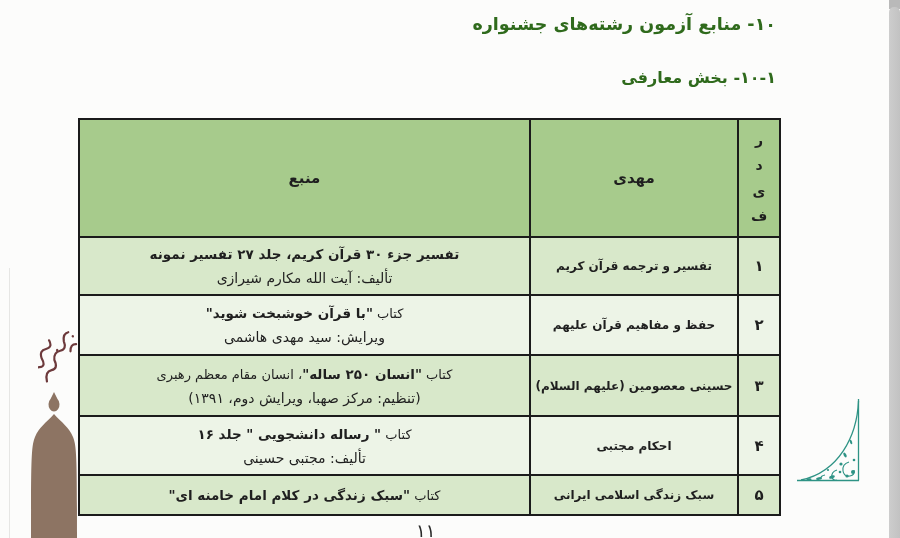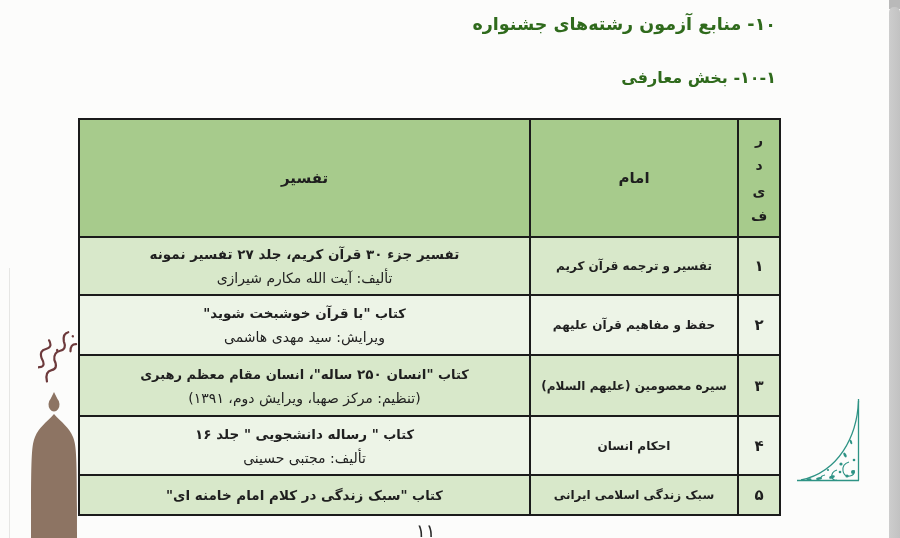--- a/index.html
+++ b/index.html
@@ -68,21 +68,21 @@
     height:112px;
     font-size:14px;font-weight:700;line-height:1;
   }
   td.c-idx{font-weight:700;font-size:15px;}
   td.c-field{font-weight:700;font-size:12px;line-height:1.5;margin-top:48px;}
   .src{
     display:flex;flex-direction:column;
     justify-content:center;align-items:center;
     gap:8px;
   }
-  .src-l1{font-size:13px;font-weight:bold;}
+  .src-l1{font-size:13px;}
   .src-l1 b{font-size:13.5px;}
   .src-l2{font-size:14px;}
 
   
   #page-number{
     position:absolute;
     left:416px;top:520px;
     font-size:18px;color:#2a2a2a;
     direction:rtl;
   }
@@ -128,22 +128,22 @@
     <tbody>
         <tr class="hdr">
       <td class="head c-idx">
         <div class="idx-vert">
           <span>ر</span>
           <span>د</span>
           <span>ی</span>
           <span>ف</span>
         </div>
       </td>
-      <td class="head">امام</td>
-      <td class="head">تفسیر</td>
+      <td class="head">مهدی</td>
+      <td class="head">منبع</td>
     </tr>
 
     <tr class="r1 odd">
       <td class="c-idx">۱</td>
       <td class="c-field">تفسیر و ترجمه قرآن کریم</td>
       <td>
         <div class="src">
           <div class="src-l1"><span></span><b>تفسیر جزء ۳۰ قرآن کریم، جلد ۲۷ تفسیر نمونه</b><span></span></div>
           <div class="src-l2">تألیف: آیت الله مکارم شیرازی</div>
         </div>
@@ -156,32 +156,32 @@
       <td>
         <div class="src">
           <div class="src-l1"><span>کتاب </span><b>"با قرآن خوشبخت شوید"</b><span></span></div>
           <div class="src-l2">ویرایش: سید مهدی هاشمی</div>
         </div>
       </td>
     </tr>
 
     <tr class="r3 odd">
       <td class="c-idx">۳</td>
-      <td class="c-field">سیره معصومین (علیهم السلام)</td>
+      <td class="c-field">حسینی معصومین (علیهم السلام)</td>
       <td>
         <div class="src">
           <div class="src-l1"><span>کتاب </span><b>"انسان ۲۵۰ ساله"</b><span>، انسان مقام معظم رهبری</span></div>
           <div class="src-l2">(تنظیم: مرکز صهبا، ویرایش دوم، ۱۳۹۱)</div>
         </div>
       </td>
     </tr>
 
     <tr class="r4 even">
       <td class="c-idx">۴</td>
-      <td class="c-field">احکام انسان</td>
+      <td class="c-field">احکام مجتبی</td>
       <td>
         <div class="src">
           <div class="src-l1"><span>کتاب </span><b>" رساله دانشجویی " جلد ۱۶</b><span></span></div>
           <div class="src-l2">تألیف: مجتبی حسینی</div>
         </div>
       </td>
     </tr>
 
     <tr class="r5 odd">
       <td class="c-idx">۵</td>

